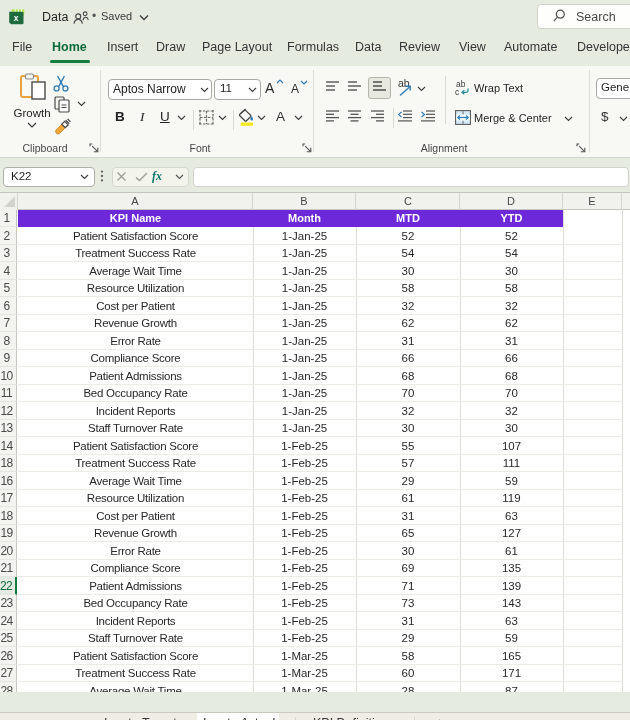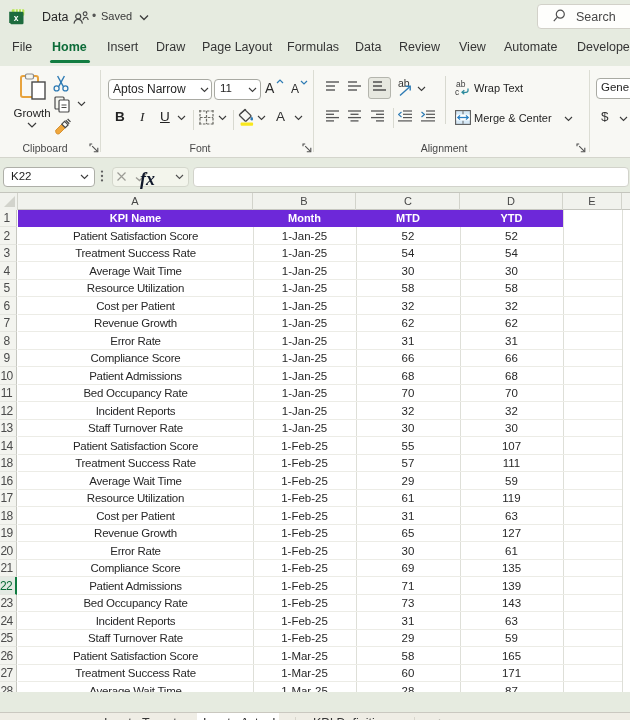--- a/index.html
+++ b/index.html
@@ -338,21 +338,21 @@
       <circle cx="2" cy="6" r="1.15" fill="#5f5f5f"></circle>
       <circle cx="2" cy="10.4" r="1.15" fill="#5f5f5f"></circle>
     </svg>
     <div id="fxbox"></div>
     <svg class="abs" style="left:116px;top:13px" width="11" height="11" viewBox="0 0 11 11">
       <path d="M1.5 1.5 L9.5 9.5 M9.5 1.5 L1.5 9.5" stroke="#9b9b95" stroke-width="1.2"></path>
     </svg>
     <svg class="abs" style="left:135px;top:14px" width="13" height="10" viewBox="0 0 13 10">
       <path d="M1 5.5 L4.5 8.5 L12 1" fill="none" stroke="#9b9b95" stroke-width="1.3"></path>
     </svg>
-    <div class="abs" style="left:140px;top:11px;font-size:18px;font-style:italic;font-weight:700;color:#0f172a;font-family:'Liberation Serif',serif">fx</div>
+    <div class="abs" style="left:152px;top:11px;font-size:12px;font-style:italic;font-weight:700;color:#0f766e;font-family:'Liberation Serif',serif">fx</div>
     <svg class="abs" style="left:175px;top:16px" width="9" height="6" viewBox="0 0 9 6">
       <path d="M1 1 L4.5 4.5 L8 1" fill="none" stroke="#505050" stroke-width="1.1"></path>
     </svg>
     <div id="inputbox"></div>
   </div>
 
   <div id="grid">
     <div class="vline" style="left:253px"></div>
     <div class="vline" style="left:356px"></div>
     <div class="vline" style="left:460px"></div>

